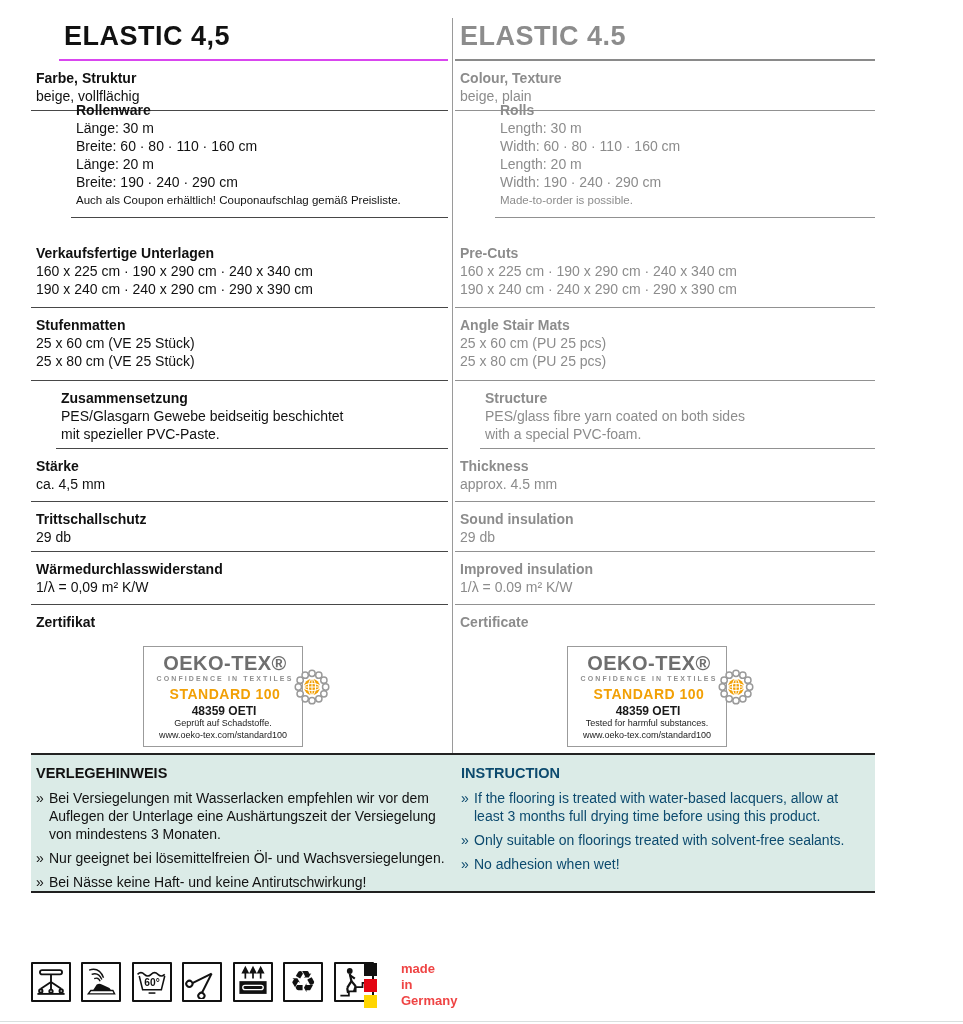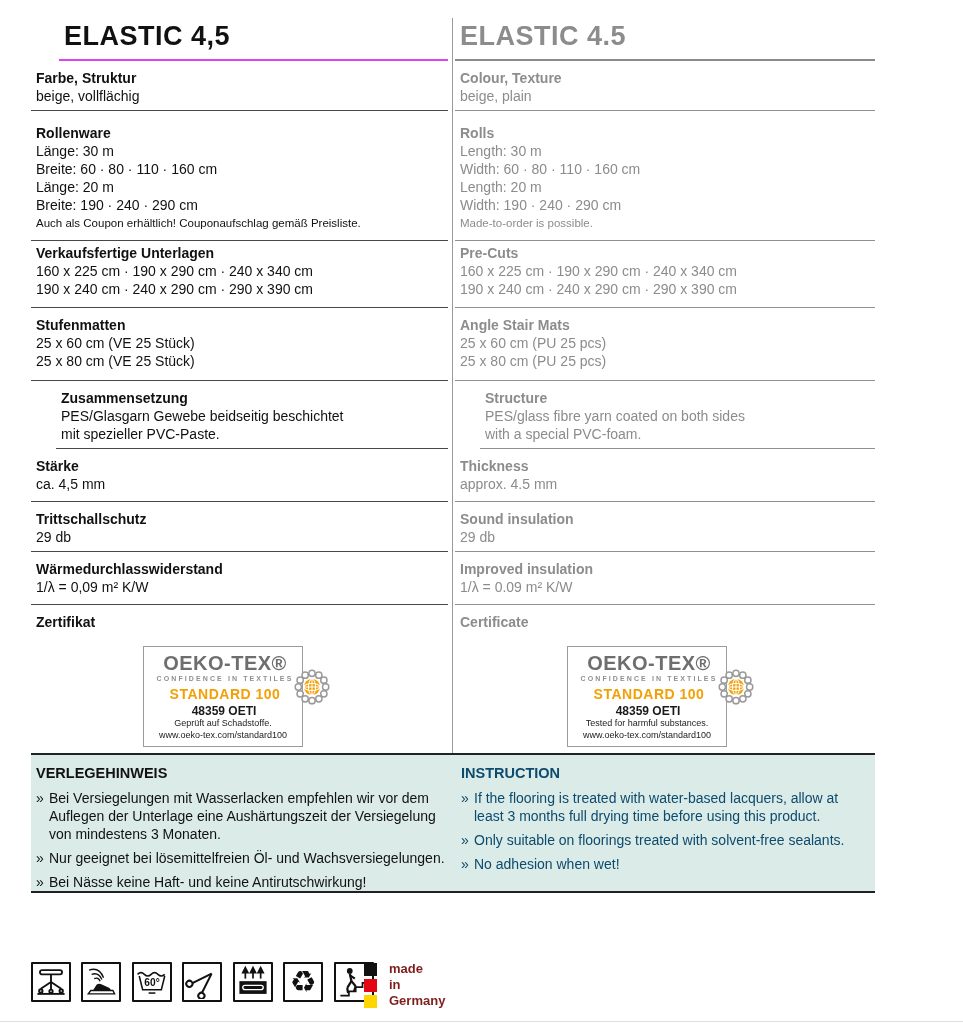--- a/index.html
+++ b/index.html
@@ -12,21 +12,21 @@
   
   .col { position: absolute; top: 0; }
   .col-de { left: 31px; width: 417px; }
   .col-en { left: 455px; width: 420px; color:#8c8c8c; }
   .divider { position:absolute; left:452px; top:18px; width:1px; height:875px; background:#9a9a9a; }
 
   
   .blk { position:absolute; left:0; right:0; padding:8px 0 0 5px; font-size:14px; line-height:18px; }
   .b-title { top:0;  height:61px; padding-top:22px; }
   .s1 { top:61px;  height:50px; }
-  .s2 { top:116px; height:125px; }
+  .s2 { top:93px; height:125px;margin-left:40px; }
   .s3 { top:236px; height:72px; }
   .s4 { top:308px; height:73px; }
   .s5 { top:381px; height:68px;margin-left:25px; }
   .s6 { top:449px; height:53px; }
   .s7 { top:502px; height:50px; }
   .s8 { top:552px; height:53px; }
   .s9 { top:605px; height:148px; }
 
   .col-de .blk { border-bottom:1px solid #474747; }
   .col-en .blk { border-bottom:1px solid #919191; }
@@ -70,21 +70,21 @@
     display:inline-block; vertical-align:top; width:40px; height:40px;
     border:2px solid #111; border-radius:1px; margin-right:6px; background:#fff;
     text-align:center;
   }
   .tile svg { display:block; margin:1px; }
   .tile .uni { font-size:30px; line-height:36px; color:#111; }
 
   .made-in { position:absolute; left:333px; top:0px; }
   .flag-row { display:flex; align-items:center; margin-bottom:2px; }
   .flag-sq { width:13px; height:13px; flex:0 0 13px; }
-  .flag-label { margin-left:4px; font-size:13px; font-weight:bold; color:#7f1d1d; line-height:14px;padding-left:8px; }
+  .flag-label { margin-left:16px; font-size:13px; font-weight:bold; color:#ef4444; line-height:14px;padding-left:8px; }
 
   .page-edge { position:absolute; left:0; right:0; top:1021px; height:1px; background:#d9dfde; }
 </style>
 </head>
 <body>
 
 <div class="page">
 
   <div class="divider"></div>
 

